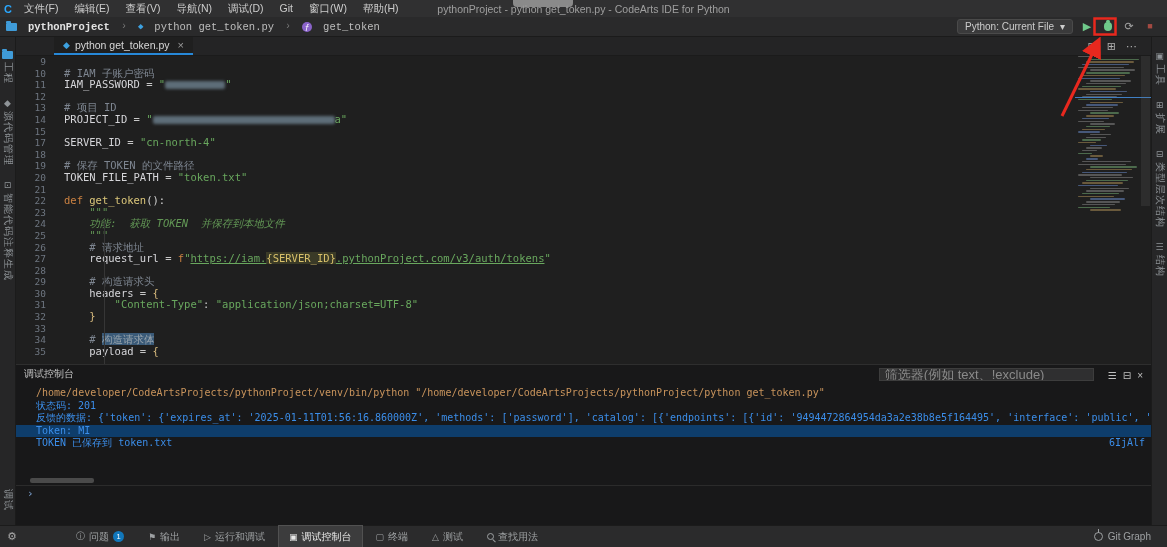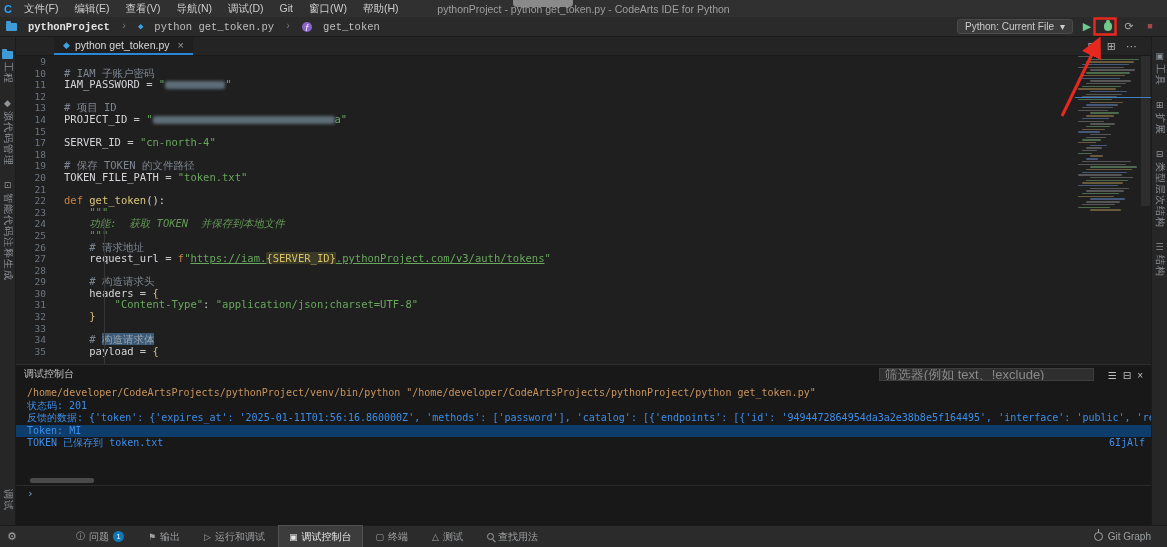--- a/index.html
+++ b/index.html
@@ -91,21 +91,21 @@
   #panel { left:16px; top:364px; width:1135px; height:161px; background:#181819;
     border-top:1px solid #2e2e2e; }
   #panel-header { height:18px; display:flex; align-items:center; padding:0 8px; gap:8px; }
   #panel-title { color:#c2c2c2; font-size:10px; }
   #panel-filter { margin-left:auto; width:215px; height:13px; background:#2f2f30;
     border:1px solid #3d3d3d; color:#8a8a8a; font-size:13px; padding:0 5px;
     font-family:"Liberation Sans",sans-serif; }
   #panel-filter::placeholder { color:#8a8a8a; }
   .ph-ic { color:#c0c0c0; font-size:10px; cursor:pointer; }
   #console-body { position:relative; height:118px; overflow:hidden; padding-top:4px; }
-  .console-line { position:relative; padding-left:11px; padding-right:8px; height:12.6px; line-height:12.6px;
+  .console-line { position:relative; padding-left:20px; padding-right:8px; height:12.6px; line-height:12.6px;
     font-family:"DejaVu Sans Mono","Liberation Mono",monospace; font-size:10px; white-space:nowrap; overflow:hidden; }
   .console-line .rt { position:absolute; right:6px; top:0; }
   .cmd { color:#c9945c; }
   .out { color:#3b8eea; }
   .sel-row { background:#0e3d6b; }
   #console-hscroll { position:absolute; left:14px; bottom:18px; width:64px; height:5px;
     background:#4a4a4a; border-radius:2px; }
   #console-prompt { position:absolute; left:0; bottom:0; width:100%; height:16px;
     border-top:1px solid #2b2b2b; color:#7fa7d8; font-size:11px; padding-left:11px;
     display:flex; align-items:center; font-family:"DejaVu Sans Mono",monospace; }

